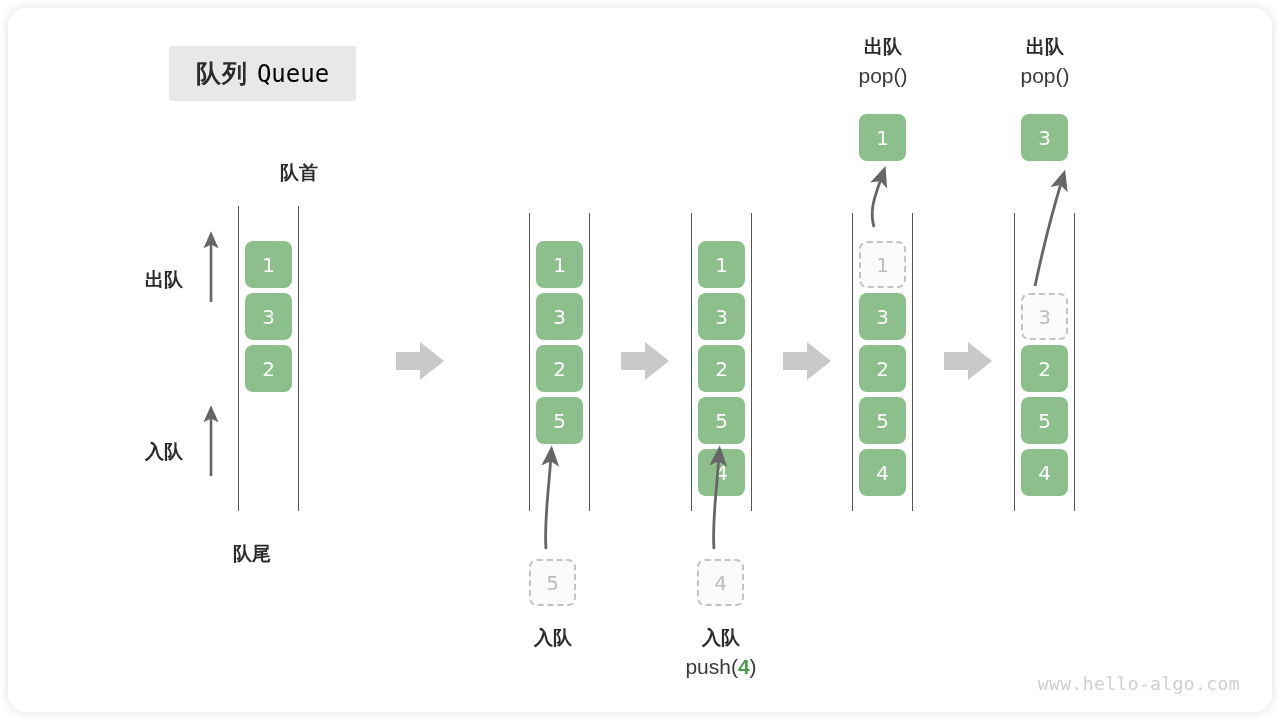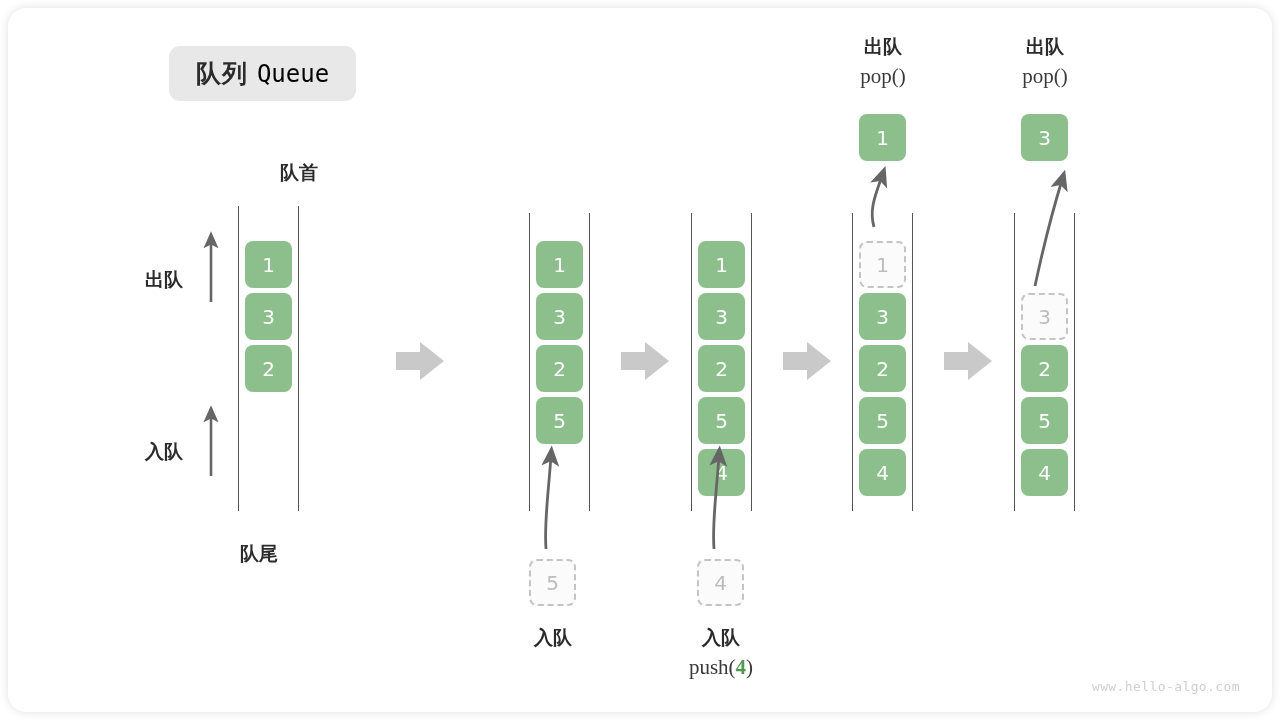--- a/index.html
+++ b/index.html
@@ -15,21 +15,21 @@
     background:#ffffff;
     border-radius:18px;
     box-shadow:0 0 10px rgba(0,0,0,0.13);
   }
   .stage{position:absolute;left:0;top:0;width:1264px;height:704px;}
 
   
   #title-badge{
     position:absolute;left:161px;top:38px;
     width:187px;height:55px;
-    background:#e8e8e8;border-radius:11px;
+    background:#e8e8e8;border-radius:3px;
     display:flex;align-items:center;justify-content:center;
     gap:9px;
   }
   #title-badge .cn{
     font-size:25px;font-weight:bold;color:#2b2b2b;
     font-family:"DejaVu Sans",sans-serif;letter-spacing:1px;
   }
   #title-badge .en{
     font-size:24px;color:#000000;
     font-family:"DejaVu Sans Mono","Liberation Mono",monospace;
@@ -47,21 +47,21 @@
     text-align:center;white-space:nowrap;
     line-height:1.45;
   }
   .op-label .cn{
     display:block;
     font-family:"DejaVu Sans",sans-serif;
     font-weight:bold;font-size:19px;color:#2b2b2b;
   }
   .op-label .code{
     display:block;
-    font-family:Liberation Serif, serif;
+    font-family:Liberation Sans, sans-serif;
     font-size:21px;color:#3a3a3a;
   }
   .op-label .code .num{color:#4e9a4e;font-weight:bold;}
 
   
   .queue{position:absolute;}
   .rail{
     position:absolute;top:0;width:0;height:100%;
     border-left:1.6px solid #555555;
   }
@@ -96,36 +96,36 @@
     font-size:20px;
   }
 
   
   #arrows{position:absolute;left:0;top:0;width:1264px;height:704px;pointer-events:none;}
 
   
   #watermark{
     position:absolute;right:32px;bottom:18px;
     font-family:"DejaVu Sans Mono","Liberation Mono",monospace;
-    font-size:13px;color:#cfcfcf;letter-spacing:0.4px;
+    font-size:18px;color:#cfcfcf;letter-spacing:0.4px;
   }
 </style>
 </head>
 <body>
 
 <div id="card">
   <div class="stage">
 
     <div id="title-badge">
       <span class="cn">队列</span>
       <span class="en">Queue</span>
     </div>
 
     <div class="cn-label" style="left:232px;top:152px;padding-left:40px;">队首</div>
-    <div class="cn-label" style="left:232px;top:533px;">队尾</div>
+    <div class="cn-label" style="left:225px;top:533px;">队尾</div>
     <div class="cn-label" style="left:137px;top:259px;">出队</div>
     <div class="cn-label" style="left:137px;top:431px;">入队</div>
 
     <div class="queue" id="q0" style="left:230px;top:198px;width:61px;height:305px;">
       <div class="rail left"></div>
       <div class="rail right"></div>
       <div class="cell filled" style="left:7px;top:35px;">1</div>
       <div class="cell filled" style="left:7px;top:87px;">3</div>
       <div class="cell filled" style="left:7px;top:139px;">2</div>
     </div>

